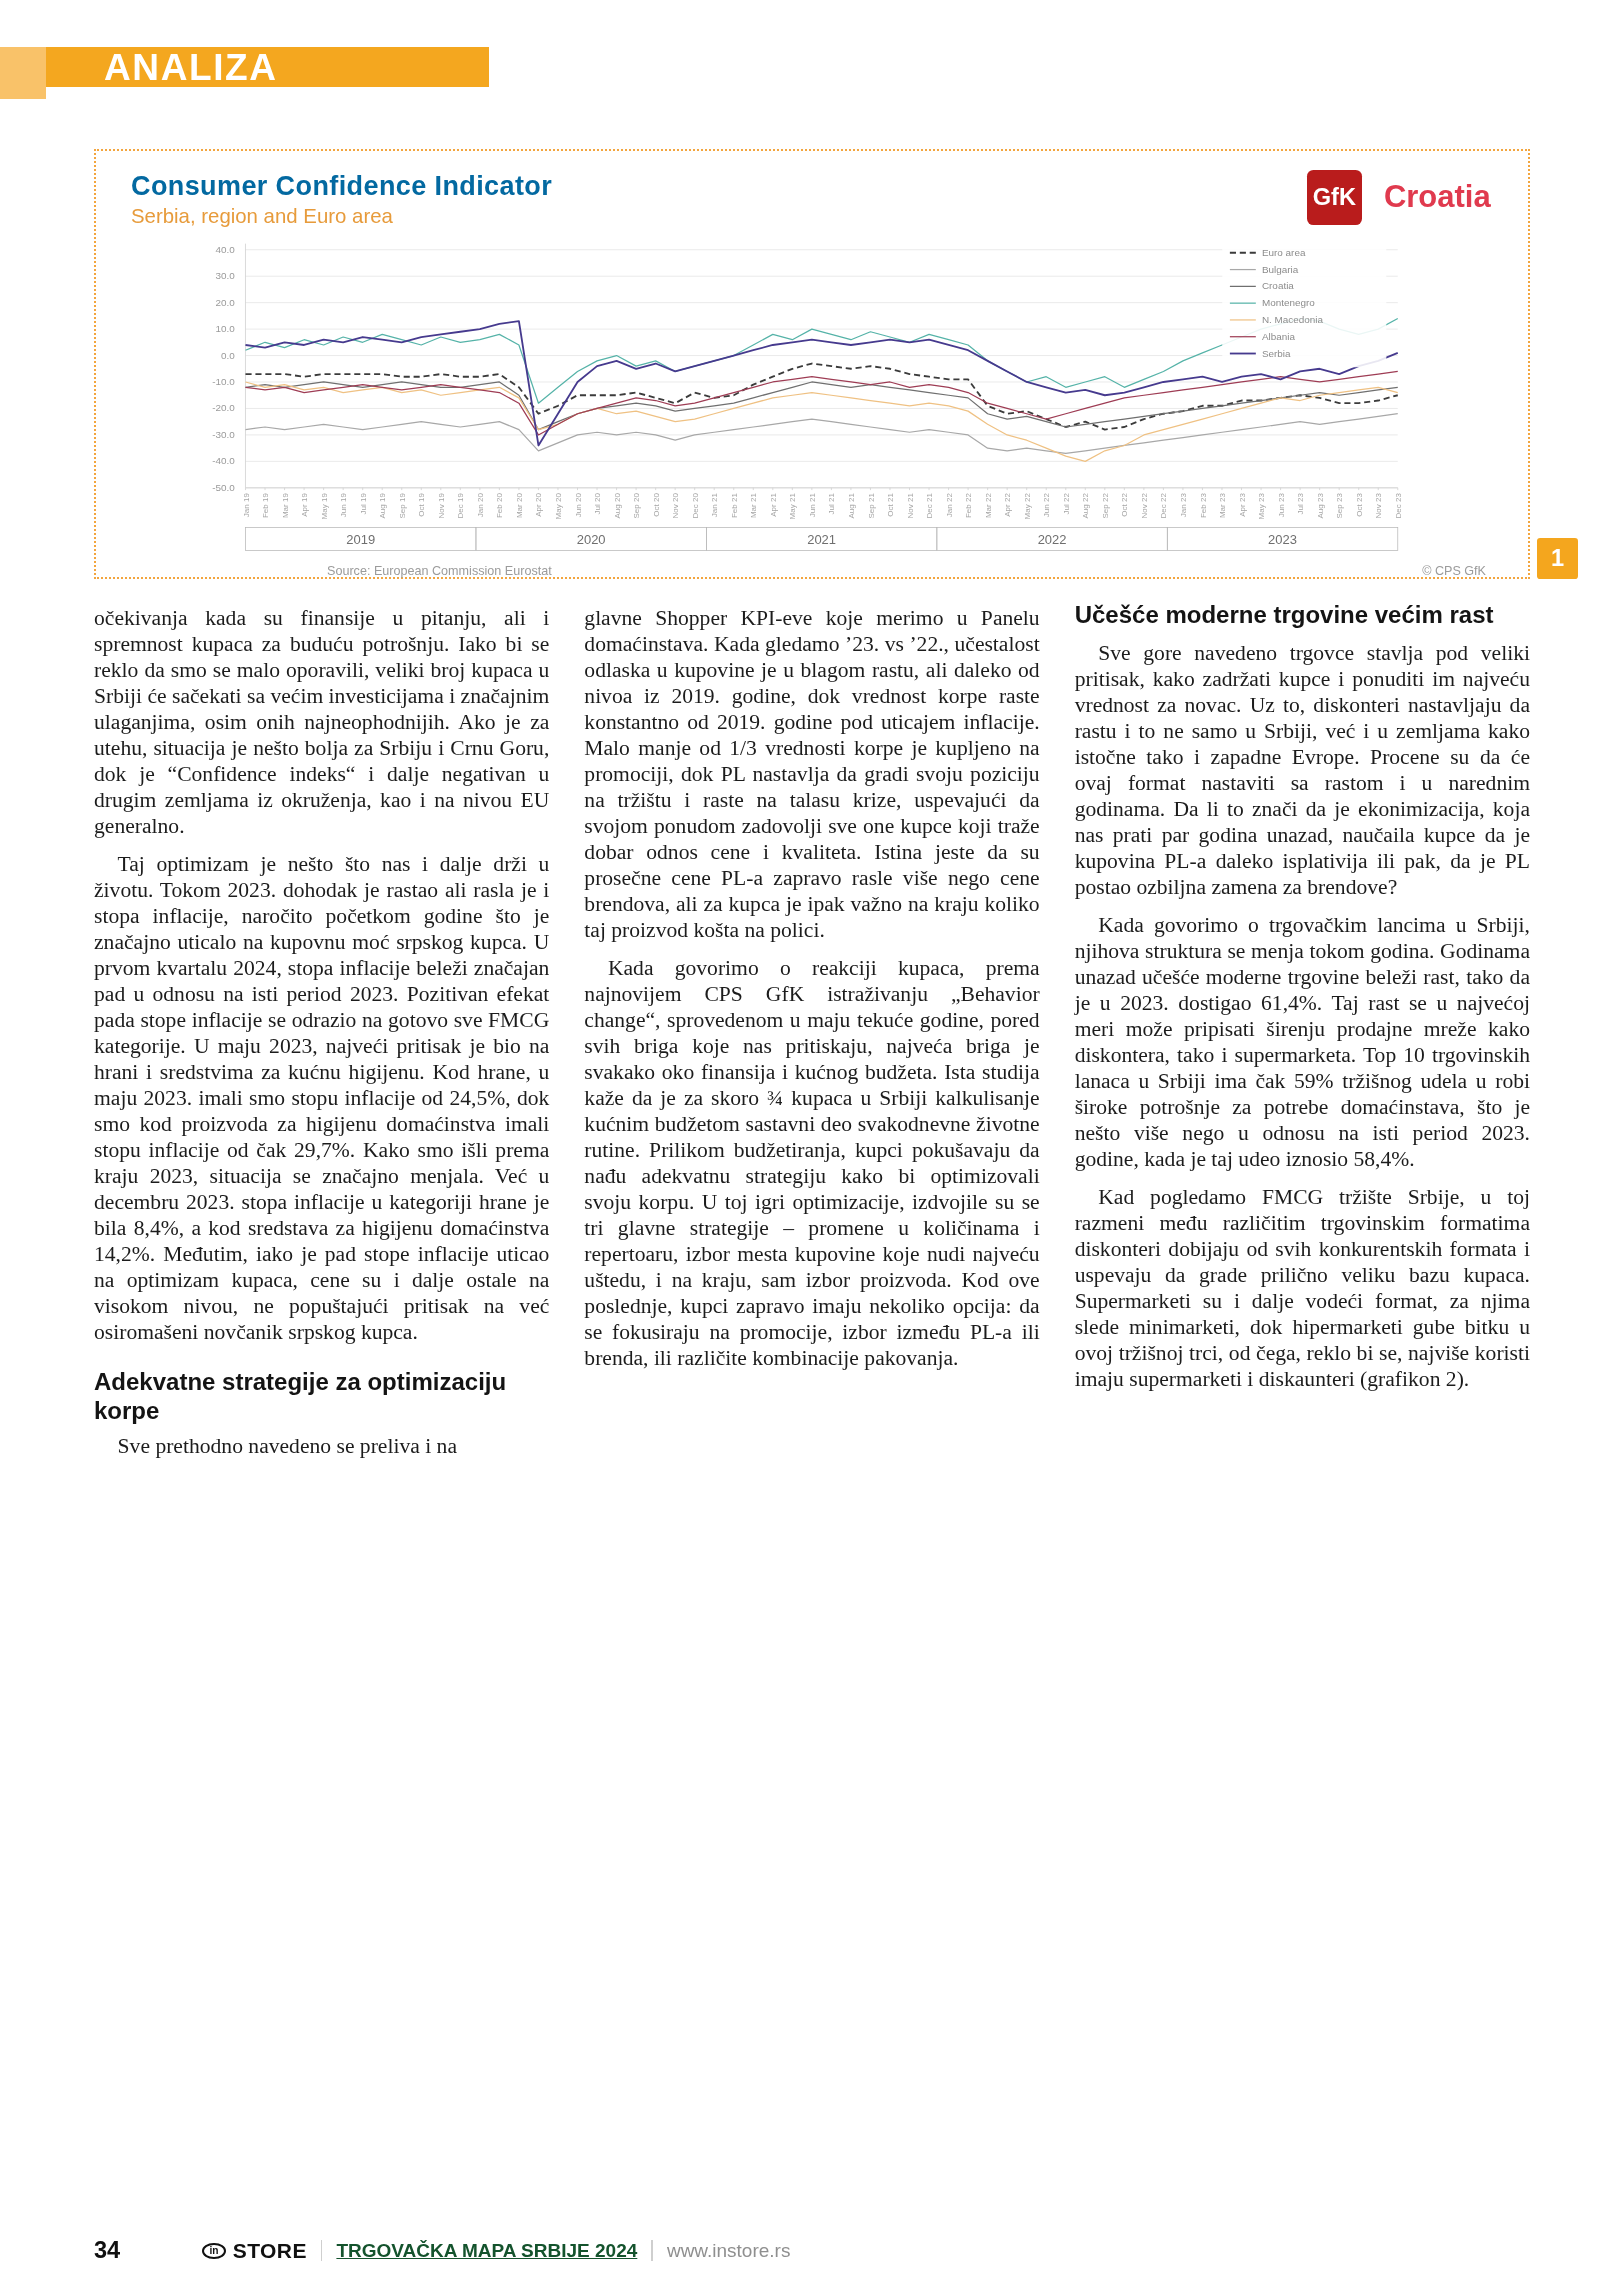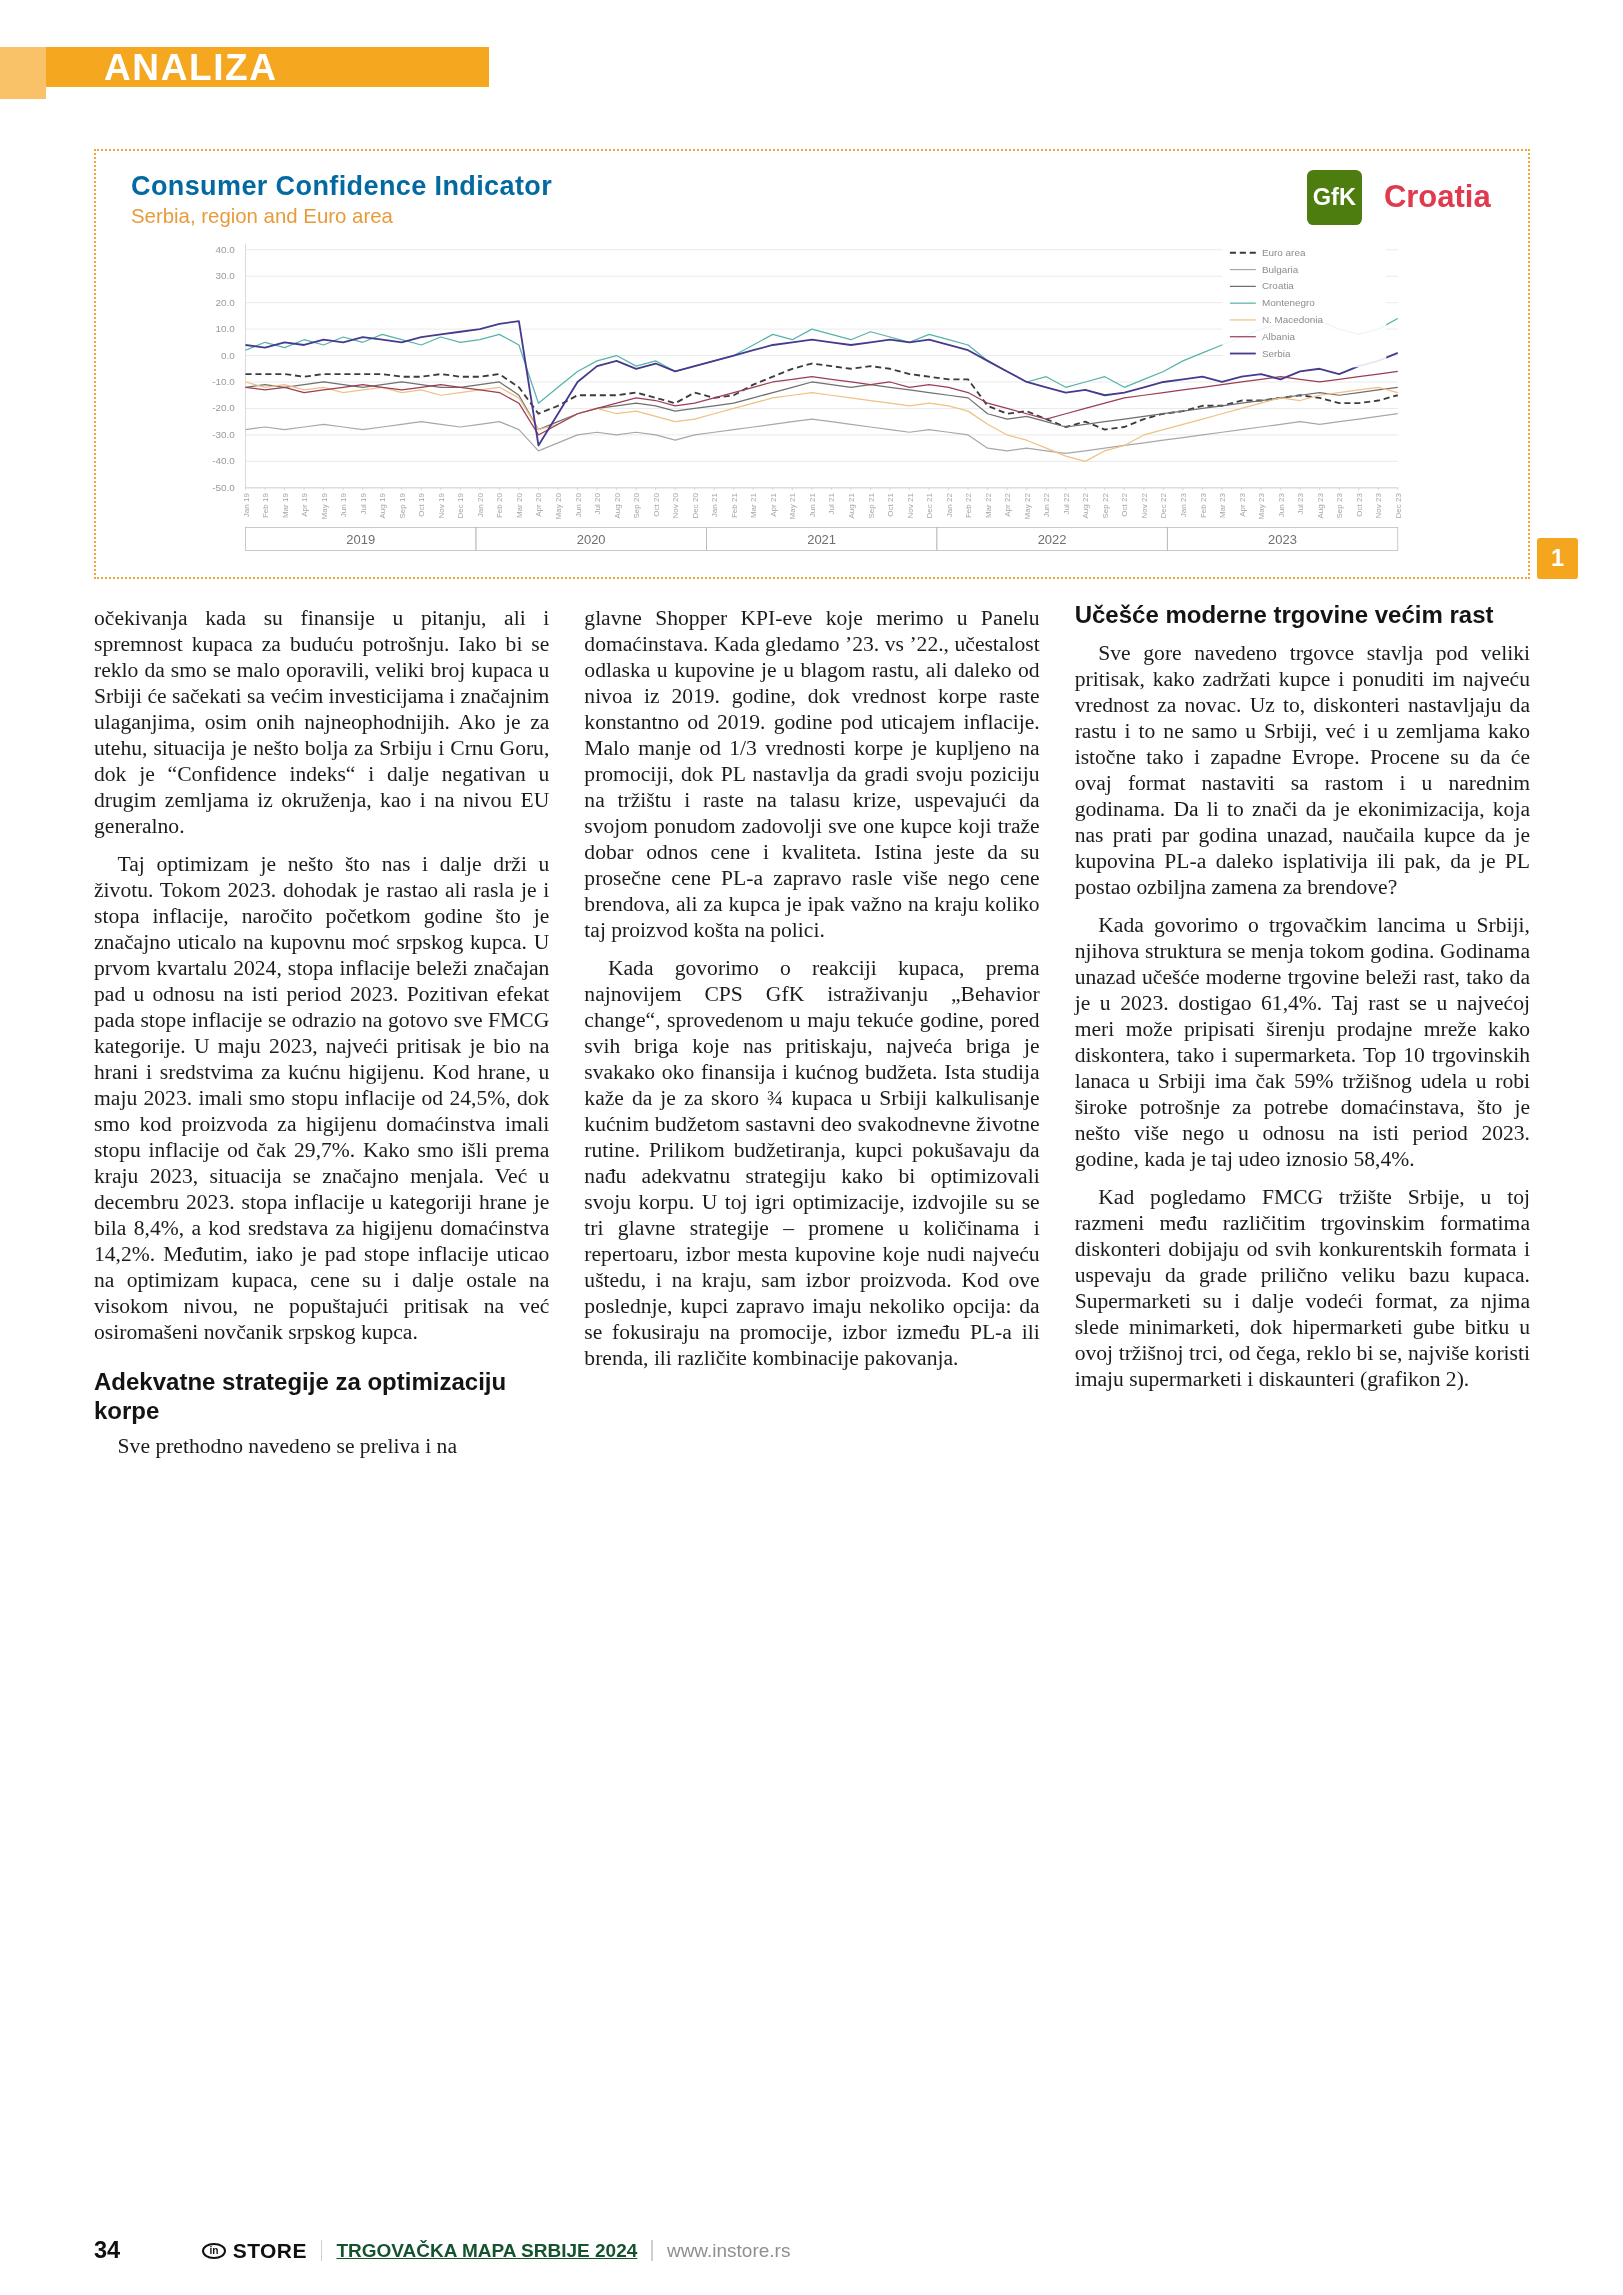--- a/index.html
+++ b/index.html
@@ -10,21 +10,21 @@
   .section-bar{position:absolute;left:46px;top:47px;width:443px;height:40px;background:#f4a71f;display:flex;align-items:center;}
   .section-title{margin:0 0 0 58px;font:700 37px/1 "Liberation Sans",sans-serif;color:#ffffff;letter-spacing:1.6px;}
 
   
   .chart-panel{position:absolute;left:94px;top:149px;width:1436px;height:430px;box-sizing:border-box;
     border:2.4px dotted #f3a53e;background:#ffffff;padding:15.7px 31px 7.9px 35px;}
   .chart-head{display:flex;justify-content:space-between;align-items:flex-start;height:68px;}
   .chart-title{margin:4.7px 0 1.6px;font:700 27px/1.15 "Liberation Sans",sans-serif;color:#0369a1;letter-spacing:0.4px;}
   .chart-subtitle{font:400 20.4px/1.25 "Liberation Sans",sans-serif;color:#e79b3b;}
   .chart-logos{display:flex;align-items:center;gap:22px;padding-right:6.3px;padding-top:3.1px;}
-  .gfk-logo{width:55px;height:55px;border-radius:6.3px;background:#4d7c0f;color:#fff;display:flex;align-items:center;justify-content:center;font:700 23.6px "Liberation Sans",sans-serif;}
+  .gfk-logo{width:55px;height:55px;border-radius:6.3px;background:#b91c1c;color:#fff;display:flex;align-items:center;justify-content:center;font:700 23.6px "Liberation Sans",sans-serif;}
   .yougov-logo{font:700 31px "Liberation Sans",sans-serif;color:#e03a4e;}
   #chart-root{margin-top:1.6px;}
   .chart-foot{display:flex;justify-content:space-between;font:400 12.6px "Liberation Sans",sans-serif;color:#9b9b9b;padding:0 11px 0 196px;margin-top:-6.3px;}
   .figure-badge{position:absolute;right:-50px;bottom:-2.4px;width:41px;height:41px;background:#f4a61e;color:#fff;
     display:flex;align-items:center;justify-content:center;font:700 23.6px "Liberation Sans",sans-serif;border-radius:3.1px;}
 
   
   .columns{position:absolute;left:94px;top:605px;width:1436px;display:grid;grid-template-columns:1fr 1fr 1fr;column-gap:35px;}
   .col p{margin:0;font:400 21.6px/26px "Liberation Serif",serif;color:#1c1c1c;text-align:justify;}
   .col p + p{margin-top:11.8px;}
@@ -232,20 +232,24 @@
         <text x="1482" y="70" font-size="13" fill="#8c8c8c" font-family="Liberation Sans, sans-serif">Croatia</text>
         <line x1="1440" y1="88" x2="1474" y2="88" stroke="#55b3a8" stroke-width="1.6"></line>
         <text x="1482" y="92" font-size="13" fill="#8c8c8c" font-family="Liberation Sans, sans-serif">Montenegro</text>
         <line x1="1440" y1="110" x2="1474" y2="110" stroke="#efc183" stroke-width="1.6"></line>
         <text x="1482" y="114" font-size="13" fill="#8c8c8c" font-family="Liberation Sans, sans-serif">N. Macedonia</text>
         <line x1="1440" y1="132" x2="1474" y2="132" stroke="#9e3c54" stroke-width="1.6"></line>
         <text x="1482" y="136" font-size="13" fill="#8c8c8c" font-family="Liberation Sans, sans-serif">Albania</text>
         <line x1="1440" y1="154" x2="1474" y2="154" stroke="#463a8e" stroke-width="2.4"></line>
         <text x="1482" y="158" font-size="13" fill="#8c8c8c" font-family="Liberation Sans, sans-serif">Serbia</text>
       </svg></div>
+  <div class="chart-foot">
+    <span>Source: European Commission Eurostat</span>
+    <span>© CPS GfK</span>
+  </div>
   <div class="figure-badge">1</div>
 </section>
 
 <main class="columns">
   <div class="col">
     <p>očekivanja kada su finansije u pitanju, ali i spremnost kupaca za buduću potrošnju. Iako bi se reklo da smo se malo oporavili, veliki broj kupaca u Srbiji će sačekati sa većim investicijama i značajnim ulaganjima, osim onih najneophodnijih. Ako je za utehu, situacija je nešto bolja za Srbiju i Crnu Goru, dok je “Confidence indeks“ i dalje negativan u drugim zemljama iz okruženja, kao i na nivou EU generalno.</p>
     <p class="indent">Taj optimizam je nešto što nas i dalje drži u životu. Tokom 2023. dohodak je rastao ali rasla je i stopa inflacije, naročito početkom godine što je značajno uticalo na kupovnu moć srpskog kupca. U prvom kvartalu 2024, stopa inflacije beleži značajan pad u odnosu na isti period 2023. Pozitivan efekat pada stope inflacije se odrazio na gotovo sve FMCG kategorije. U maju 2023, najveći pritisak je bio na hrani i sredstvima za kućnu higijenu. Kod hrane, u maju 2023. imali smo stopu inflacije od 24,5%, dok smo kod proizvoda za higijenu domaćinstva imali stopu inflacije od čak 29,7%. Kako smo išli prema kraju 2023, situacija se značajno menjala. Već u decembru 2023. stopa inflacije u kategoriji hrane je bila 8,4%, a kod sredstava za higijenu domaćinstva 14,2%. Međutim, iako je pad stope inflacije uticao na optimizam kupaca, cene su i dalje ostale na visokom nivou, ne popuštajući pritisak na već osiromašeni novčanik srpskog kupca.</p>
     <h3>Adekvatne strategije za optimizaciju korpe</h3>
     <p class="indent">Sve prethodno navedeno se preliva i na</p>
   </div>

